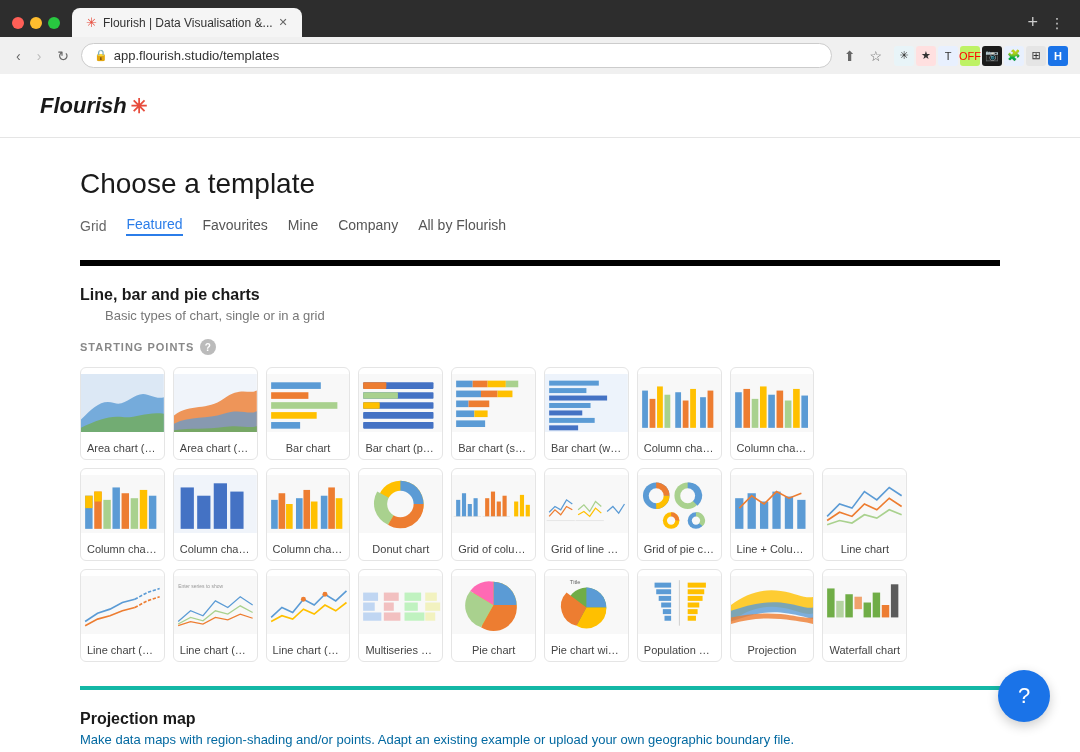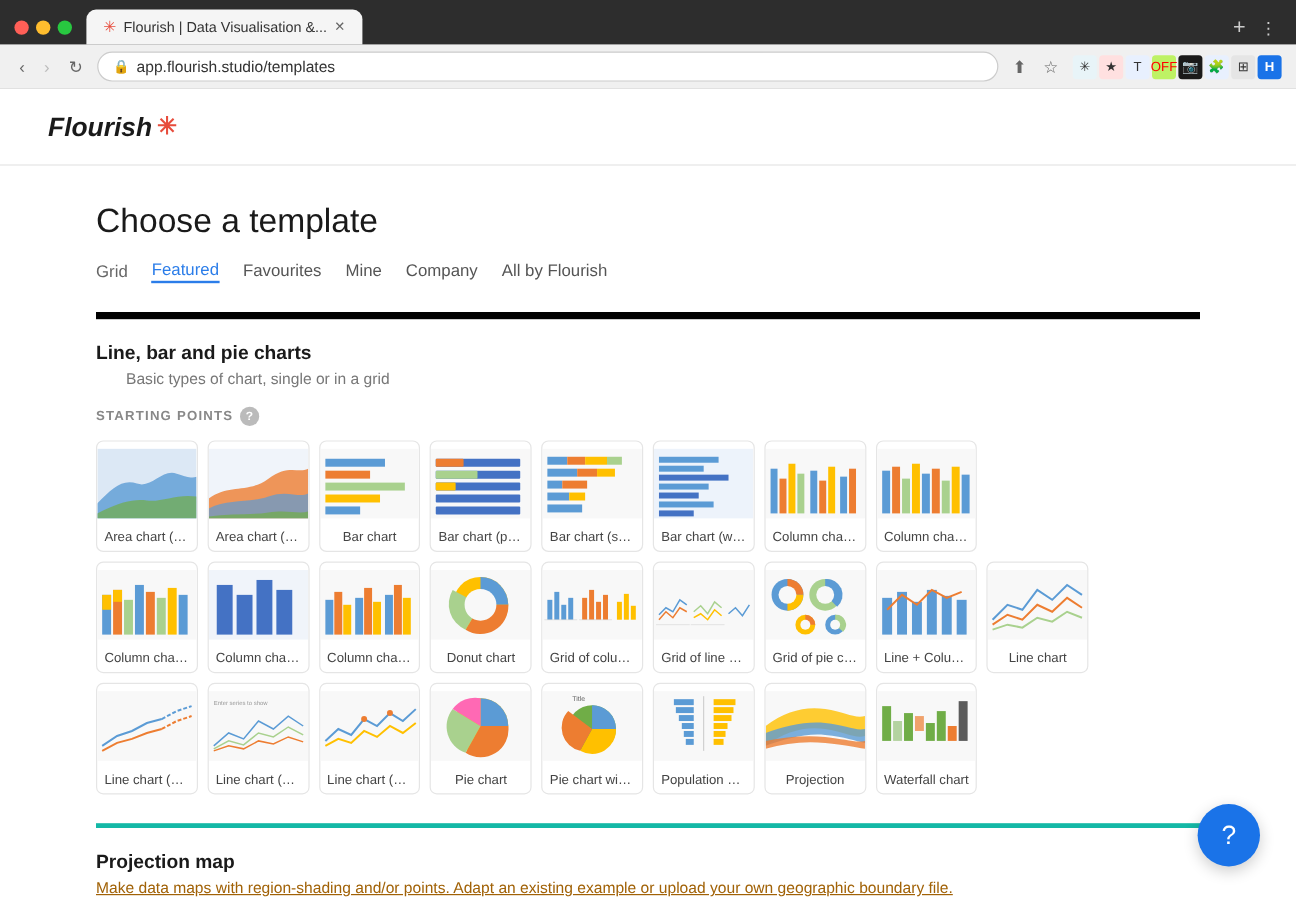--- a/index.html
+++ b/index.html
@@ -45,21 +45,21 @@
     
     .template-card { cursor: pointer; border-radius: 6px; overflow: hidden; border: 1px solid #e5e5e5; background: white; transition: box-shadow 0.2s; }
     .template-thumb { width: 100%; height: 70px; overflow: hidden; position: relative; }
     .template-label { font-size: 11px; color: #444; padding: 4px 6px 5px; text-align: center; white-space: nowrap; overflow: hidden; text-overflow: ellipsis; }
 
     svg.thumb { width: 100%; height: 70px; }
 
     
     .section2 { border-top: 4px solid #14b8a6; padding-top: 20px; }
     .section2-title { font-size: 16px; font-weight: 600; color: #1a1a1a; margin-bottom: 4px; }
-    .section2-desc { font-size: 13px; color: #a16207; margin-bottom: 16px; text-decoration: underline; }
+    .section2-desc { font-size: 13px; color: #0369a1; margin-bottom: 16px; }
 
     
     .chat-btn { position: fixed; bottom: 30px; right: 30px; width: 52px; height: 52px; border-radius: 50%; background: #1a73e8; color: white; border: none; cursor: pointer; font-size: 22px; display: flex; align-items: center; justify-content: center; box-shadow: 0 4px 12px rgba(0,0,0,0.2); }
 
     
     .traffic-lights { display: flex; gap: 6px; align-items: center; margin-right: 12px; }
     .tl { width: 12px; height: 12px; border-radius: 50%; cursor: pointer; }
     .tl-red { background: #ff5f57; }
     .tl-yellow { background: #ffbd2e; }
     .tl-green { background: #28c840; }
@@ -470,20 +470,40 @@
                 <rect width="100" height="70" fill="#f8f8f8"></rect>
                 <polyline points="5,50 18,38 31,44 44,28 57,35 70,22 83,30 96,18" fill="none" stroke="#5b9bd5" stroke-width="2"></polyline>
                 <polyline points="5,55 18,48 31,52 44,40 57,46 70,35 83,42 96,32" fill="none" stroke="#ffc000" stroke-width="2"></polyline>
                 <circle cx="44" cy="28" r="3" fill="#ed7d31"></circle>
                 <circle cx="70" cy="22" r="3" fill="#ed7d31"></circle>
               </svg>
           </div>
           <div class="template-label">Line chart (with ...</div>
         </div>
 
+        <div class="template-card">
+          <div class="template-thumb">
+            <svg class="thumb" viewBox="0 0 100 70">
+                <rect width="100" height="70" fill="#f8f8f8"></rect>
+                <rect x="5" y="20" width="18" height="10" fill="#a8c8f0" opacity="0.7"></rect>
+                <rect x="5" y="32" width="14" height="10" fill="#a8c8f0" opacity="0.7"></rect>
+                <rect x="5" y="44" width="22" height="10" fill="#a8c8f0" opacity="0.7"></rect>
+                <rect x="30" y="20" width="18" height="10" fill="#f0a8a8" opacity="0.7"></rect>
+                <rect x="30" y="32" width="12" height="10" fill="#f0a8a8" opacity="0.7"></rect>
+                <rect x="30" y="44" width="20" height="10" fill="#f0a8a8" opacity="0.7"></rect>
+                <rect x="55" y="20" width="20" height="10" fill="#a8f0a8" opacity="0.7"></rect>
+                <rect x="55" y="32" width="16" height="10" fill="#a8f0a8" opacity="0.7"></rect>
+                <rect x="55" y="44" width="24" height="10" fill="#a8f0a8" opacity="0.7"></rect>
+                <rect x="80" y="20" width="14" height="10" fill="#f0f0a8" opacity="0.7"></rect>
+                <rect x="80" y="32" width="18" height="10" fill="#f0f0a8" opacity="0.7"></rect>
+                <rect x="80" y="44" width="12" height="10" fill="#f0f0a8" opacity="0.7"></rect>
+              </svg>
+          </div>
+          <div class="template-label">Multiseries grid</div>
+        </div>
 
         <div class="template-card">
           <div class="template-thumb">
             <svg class="thumb" viewBox="0 0 100 70">
                 <rect width="100" height="70" fill="#f8f8f8"></rect>
                 <circle cx="50" cy="35" r="28" fill="#ffc000"></circle>
                 <path d="M50,35 L50,7 A28,28 0 0,1 78,35 Z" fill="#5b9bd5"></path>
                 <path d="M50,35 L78,35 A28,28 0 0,1 35,62 Z" fill="#ed7d31"></path>
                 <path d="M50,35 L35,62 A28,28 0 0,1 22,18 Z" fill="#a9d18e"></path>
                 <path d="M50,35 L22,18 A28,28 0 0,1 50,7 Z" fill="#ff69b4"></path>

